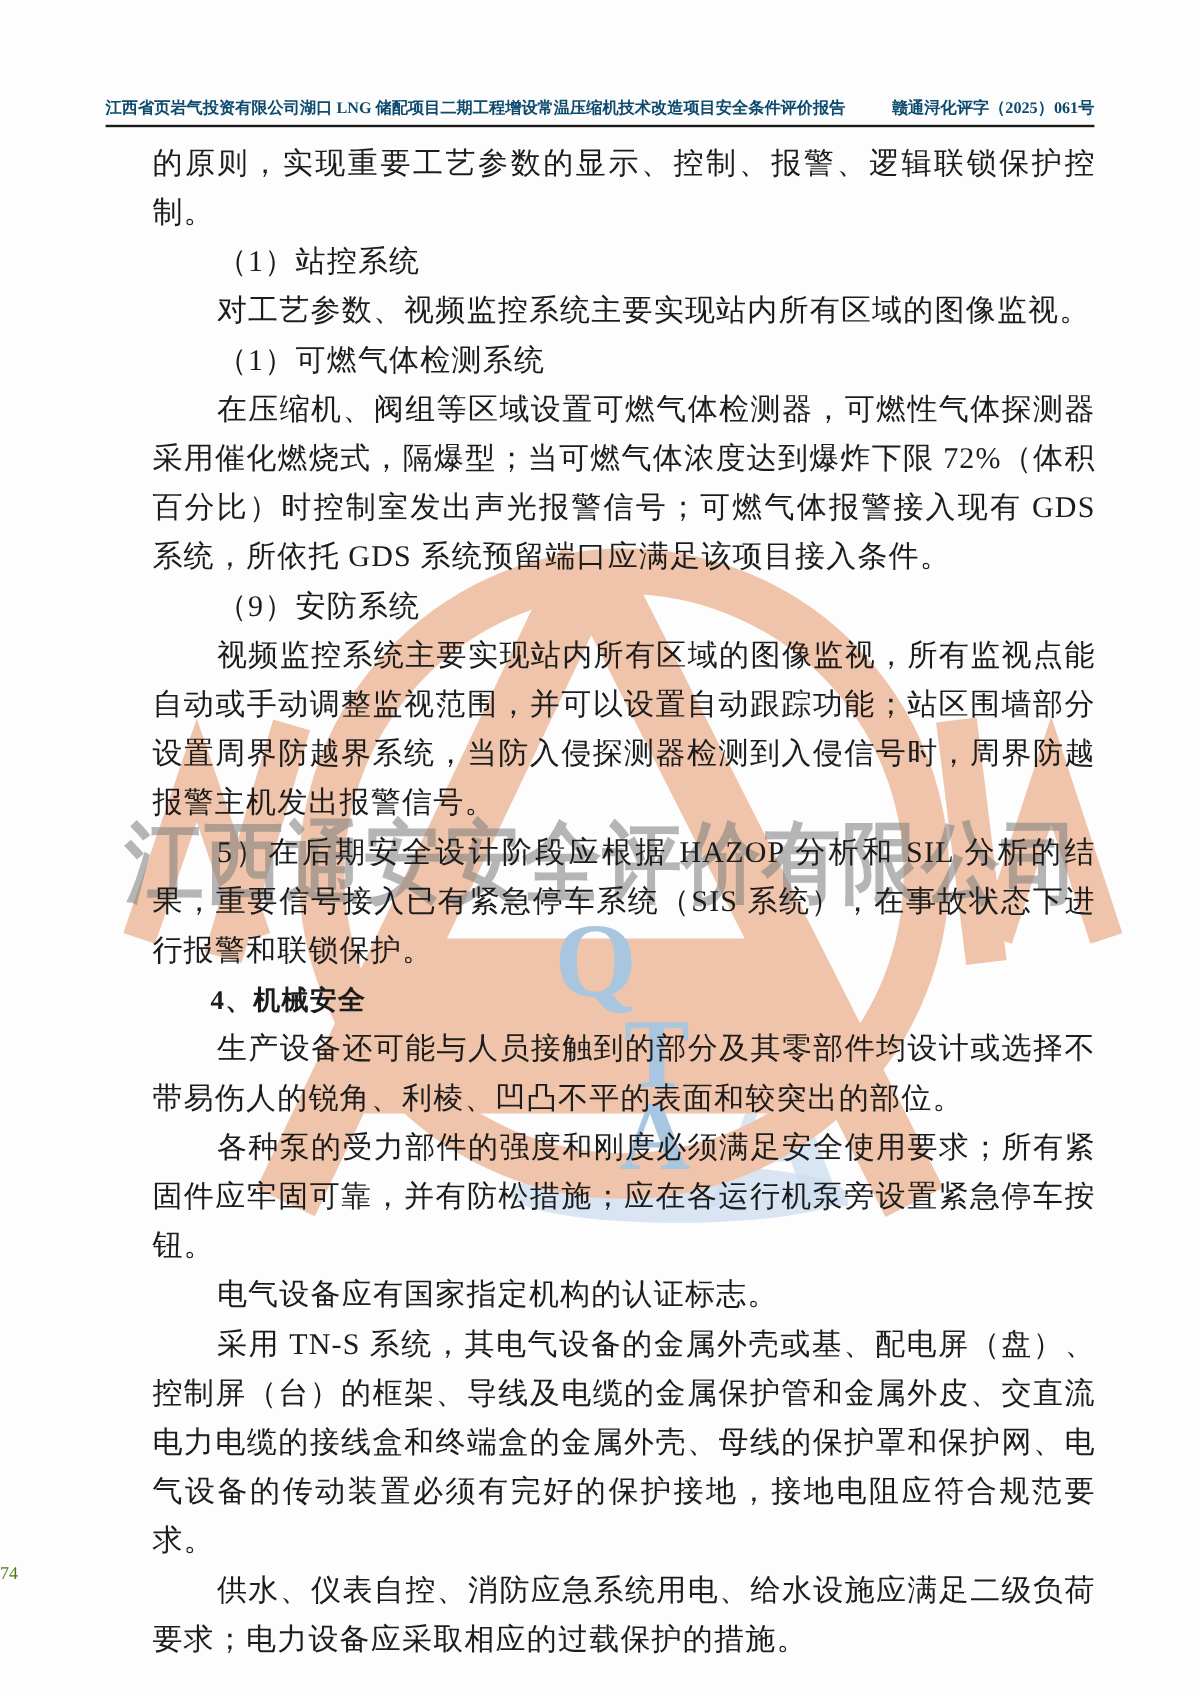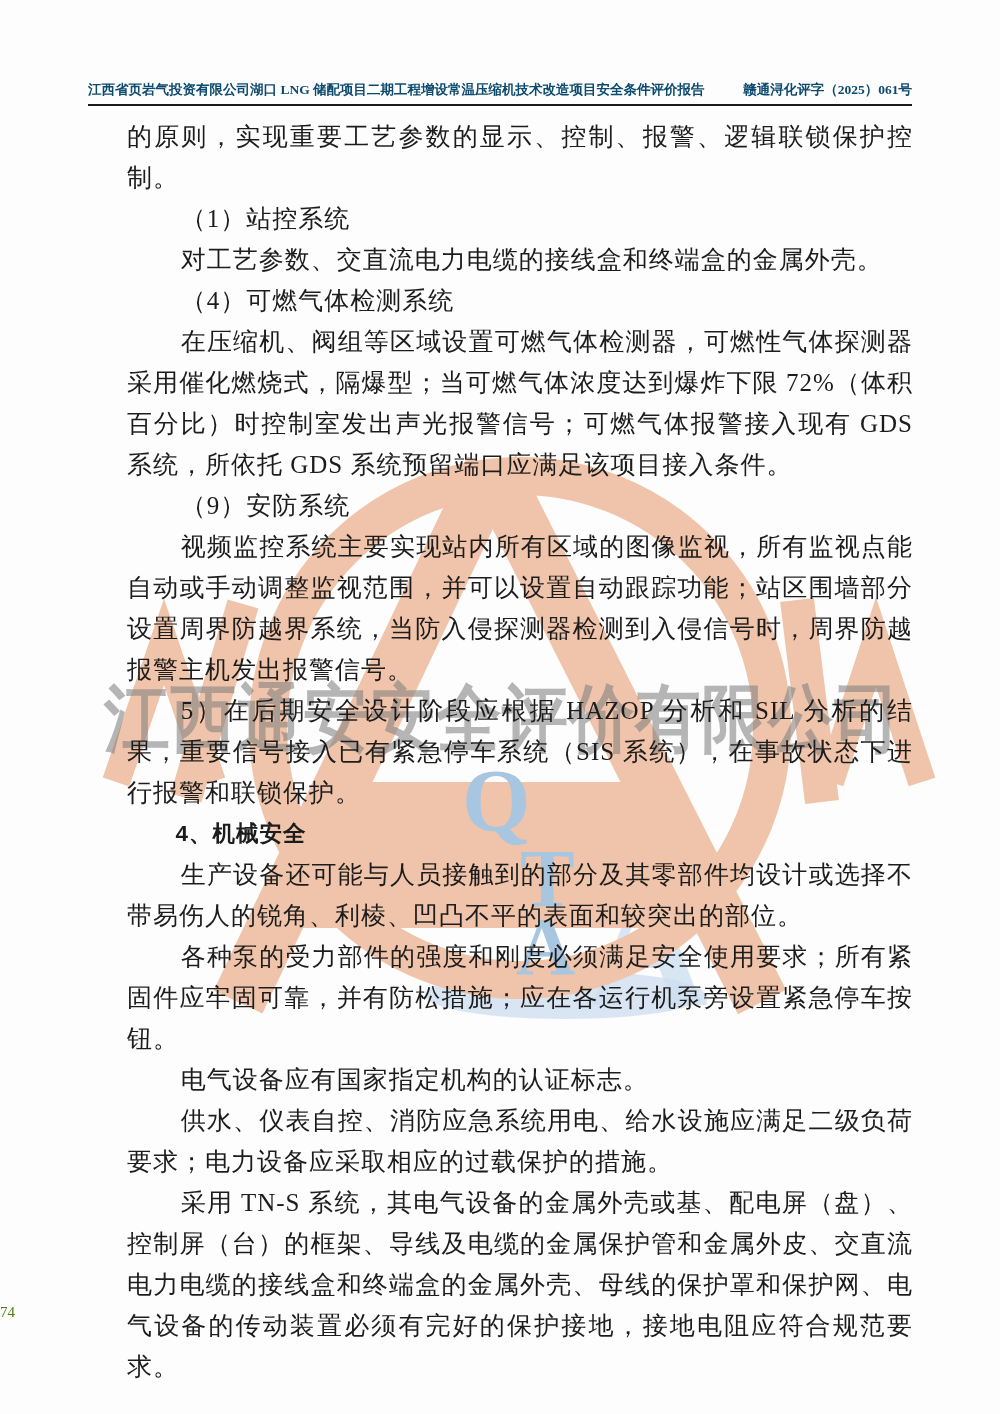--- a/index.html
+++ b/index.html
@@ -32,21 +32,21 @@
     position:absolute;left:127px;top:116px;width:786px;z-index:2;
   }
   .doc-body p{
     margin:0;font-size:25px;line-height:41px;letter-spacing:1px;
     text-align:justify;
   }
   .p-plain{text-indent:0;}
   .p-indent{text-indent:2.15em;}
   .p-heading{
     text-indent:2.15em;font-weight:700;
-    font-family:Liberation Sans, sans-serif;
+    font-family:Liberation Serif, serif;
     font-size:22.5px !important;
   }
   
   .page-footer{
     position:absolute;left:0;top:1304px;width:1000px;z-index:2;
     font-size:15px;color:#4d7c0f;
   }
 </style>
 </head>
 <body>
@@ -77,27 +77,27 @@
 <div class="wm-company">江西通安安全评价有限公司</div>
 
 <div class="page-header">
   <span class="hl">江西省页岩气投资有限公司湖口 LNG 储配项目二期工程增设常温压缩机技术改造项目安全条件评价报告</span>
   <span class="hr">赣通浔化评字（2025）061号</span>
 </div>
 
 <div class="doc-body">
   <p class="p-plain">的原则，实现重要工艺参数的显示、控制、报警、逻辑联锁保护控制。</p>
   <p class="p-indent">（1）站控系统</p>
-  <p class="p-indent">对工艺参数、交直流电力电缆的接线盒和终端盒的金属外壳。</p>
-  <p class="p-indent">（4）可燃气体检测系统</p>
+  <p class="p-indent">对工艺参数、视频监控系统主要实现站内所有区域的图像监视。</p>
+  <p class="p-indent">（1）可燃气体检测系统</p>
   <p class="p-indent">在压缩机、阀组等区域设置可燃气体检测器，可燃性气体探测器采用催化燃烧式，隔爆型；当可燃气体浓度达到爆炸下限 72%（体积百分比）时控制室发出声光报警信号；可燃气体报警接入现有 GDS 系统，所依托 GDS 系统预留端口应满足该项目接入条件。</p>
   <p class="p-indent">（9）安防系统</p>
   <p class="p-indent">视频监控系统主要实现站内所有区域的图像监视，所有监视点能自动或手动调整监视范围，并可以设置自动跟踪功能；站区围墙部分设置周界防越界系统，当防入侵探测器检测到入侵信号时，周界防越报警主机发出报警信号。</p>
   <p class="p-indent">5）在后期安全设计阶段应根据 HAZOP 分析和 SIL 分析的结果，重要信号接入已有紧急停车系统（SIS 系统），在事故状态下进行报警和联锁保护。</p>
   <p class="p-heading">4、机械安全</p>
   <p class="p-indent">生产设备还可能与人员接触到的部分及其零部件均设计或选择不带易伤人的锐角、利棱、凹凸不平的表面和较突出的部位。</p>
   <p class="p-indent">各种泵的受力部件的强度和刚度必须满足安全使用要求；所有紧固件应牢固可靠，并有防松措施；应在各运行机泵旁设置紧急停车按钮。</p>
   <p class="p-indent">电气设备应有国家指定机构的认证标志。</p>
+  <p class="p-indent">采用 TN-S 系统，其电气设备的金属外壳或基、配电屏（盘）、控制屏（台）的框架、导线及电缆的金属保护管和金属外皮、交直流电力电缆的接线盒和终端盒的金属外壳、母线的保护罩和保护网、电气设备的传动装置必须有完好的保护接地，接地电阻应符合规范要求。</p>
   <p class="p-indent">供水、仪表自控、消防应急系统用电、给水设施应满足二级负荷要求；电力设备应采取相应的过载保护的措施。</p>
-  <p class="p-indent">采用 TN-S 系统，其电气设备的金属外壳或基、配电屏（盘）、控制屏（台）的框架、导线及电缆的金属保护管和金属外皮、交直流电力电缆的接线盒和终端盒的金属外壳、母线的保护罩和保护网、电气设备的传动装置必须有完好的保护接地，接地电阻应符合规范要求。</p>
 </div>
 
 <div class="page-footer">74</div>
 
 </body></html>

